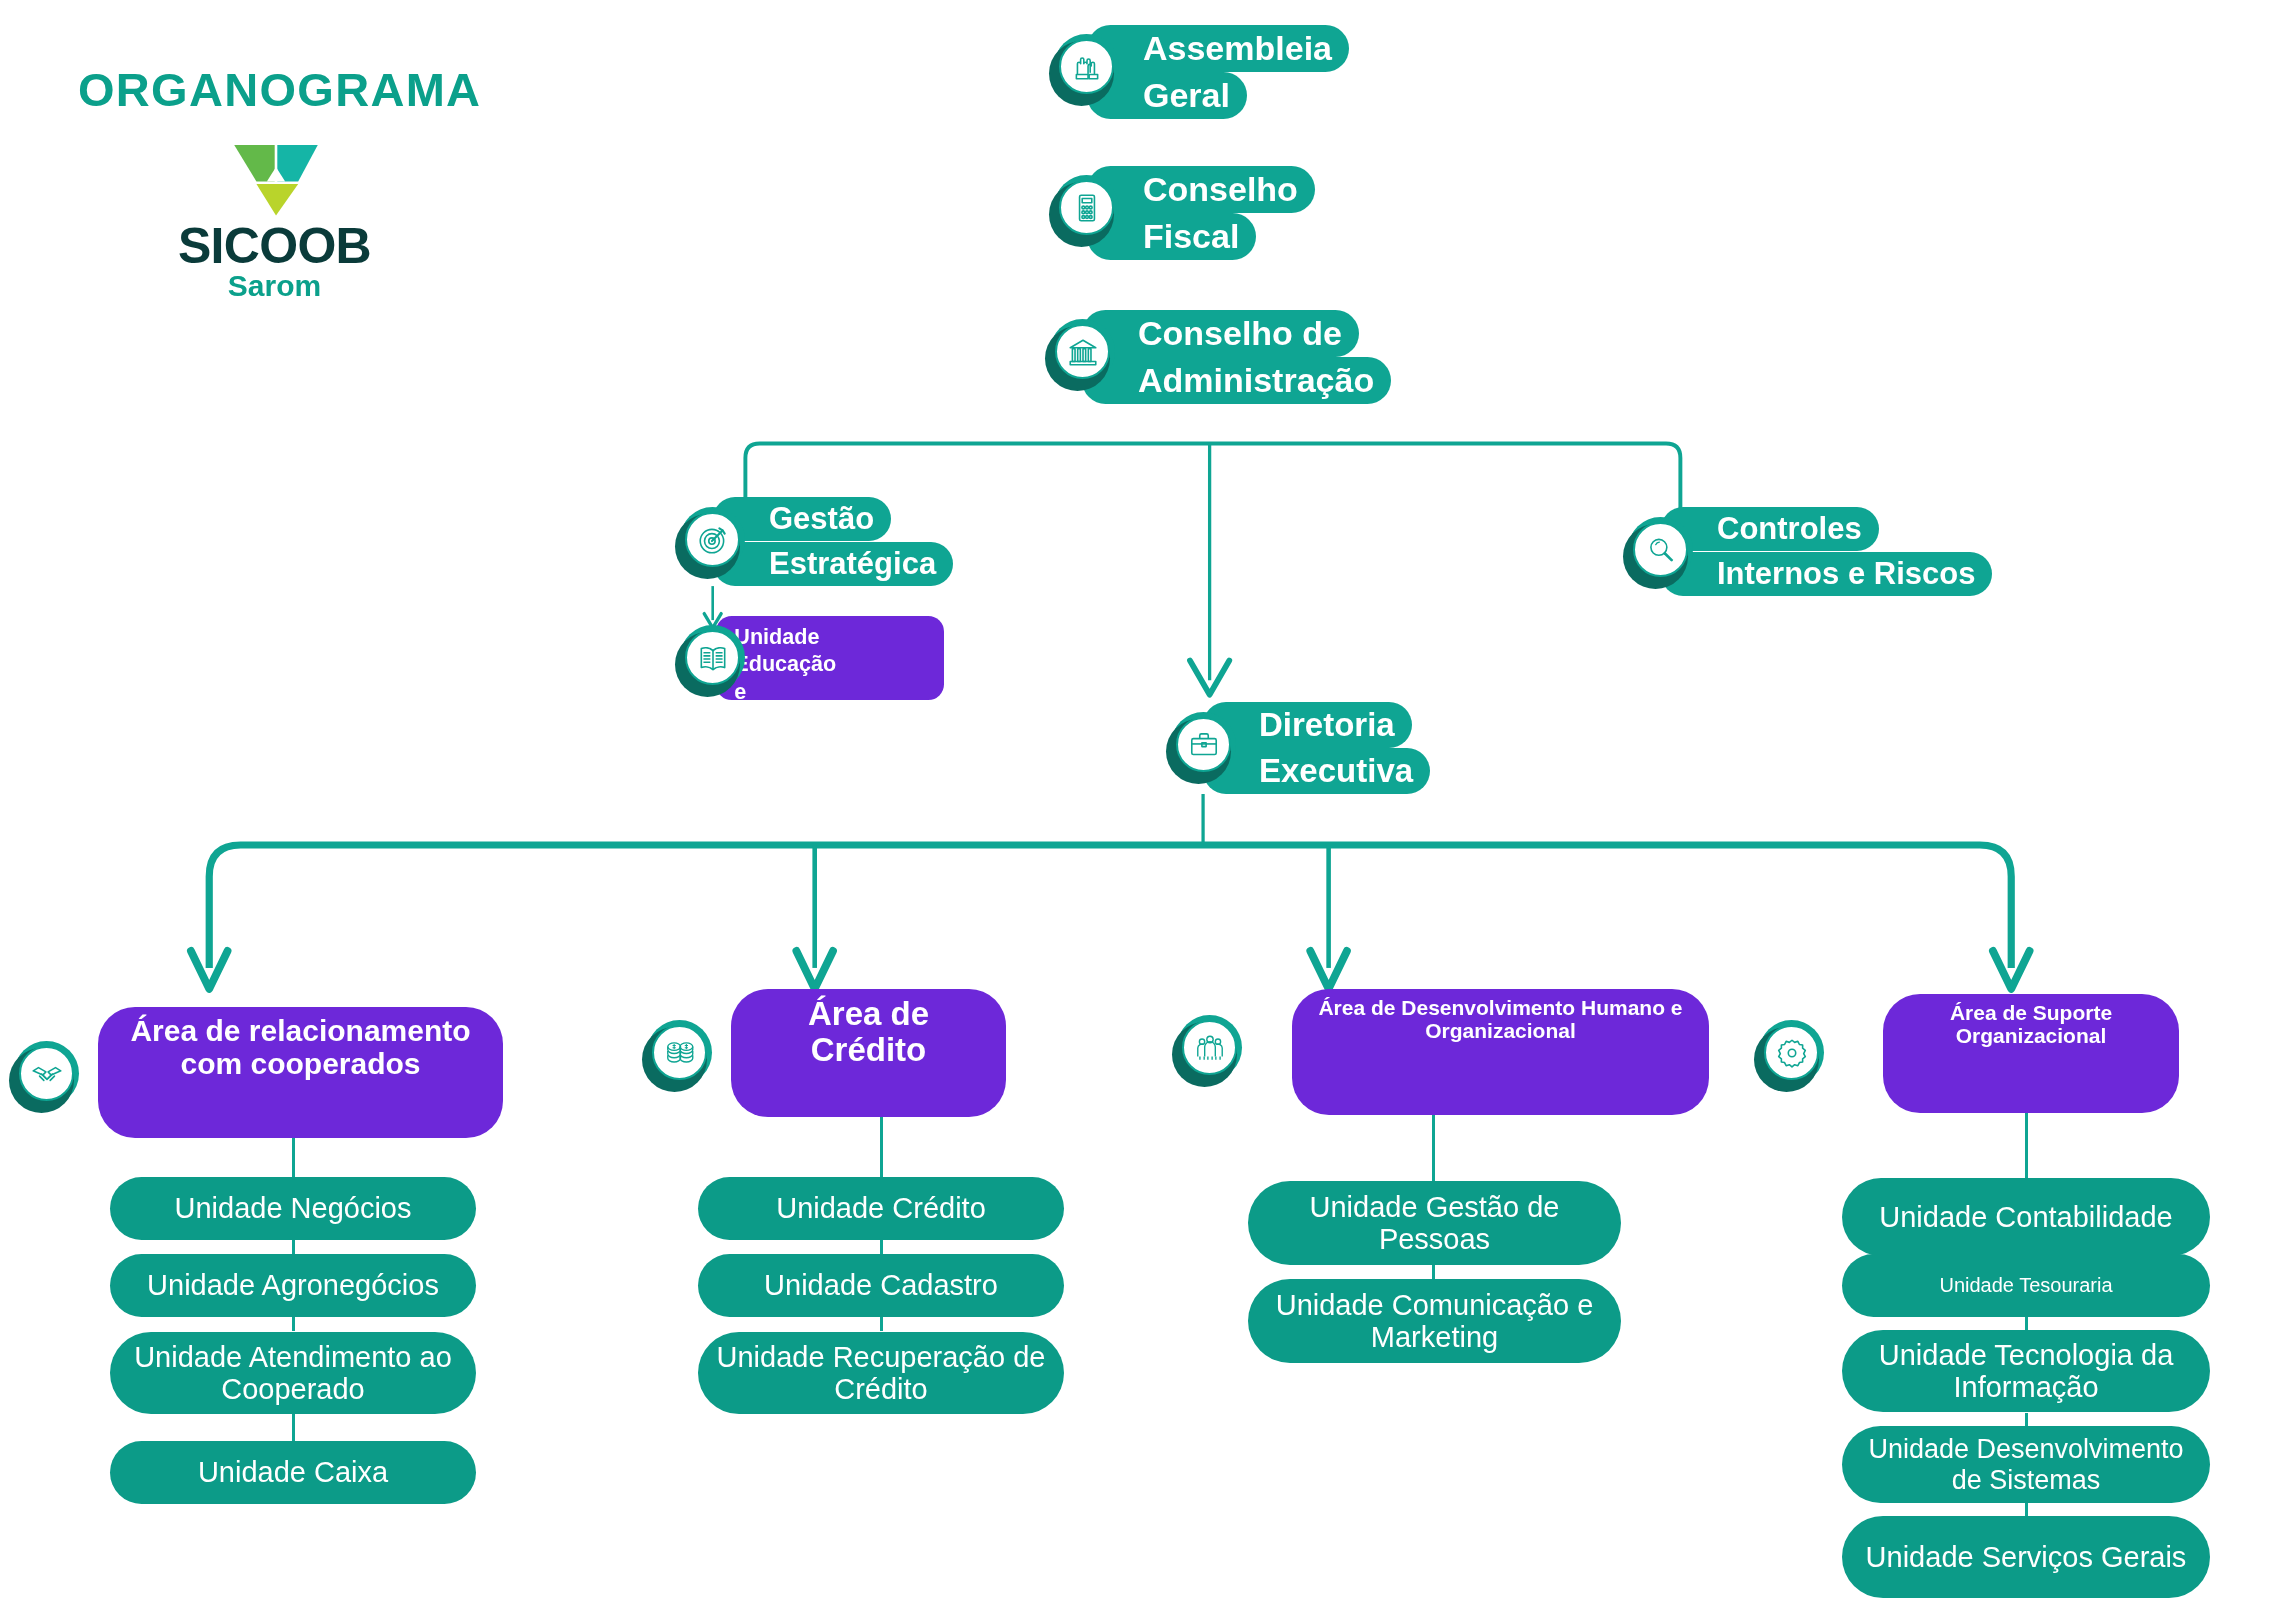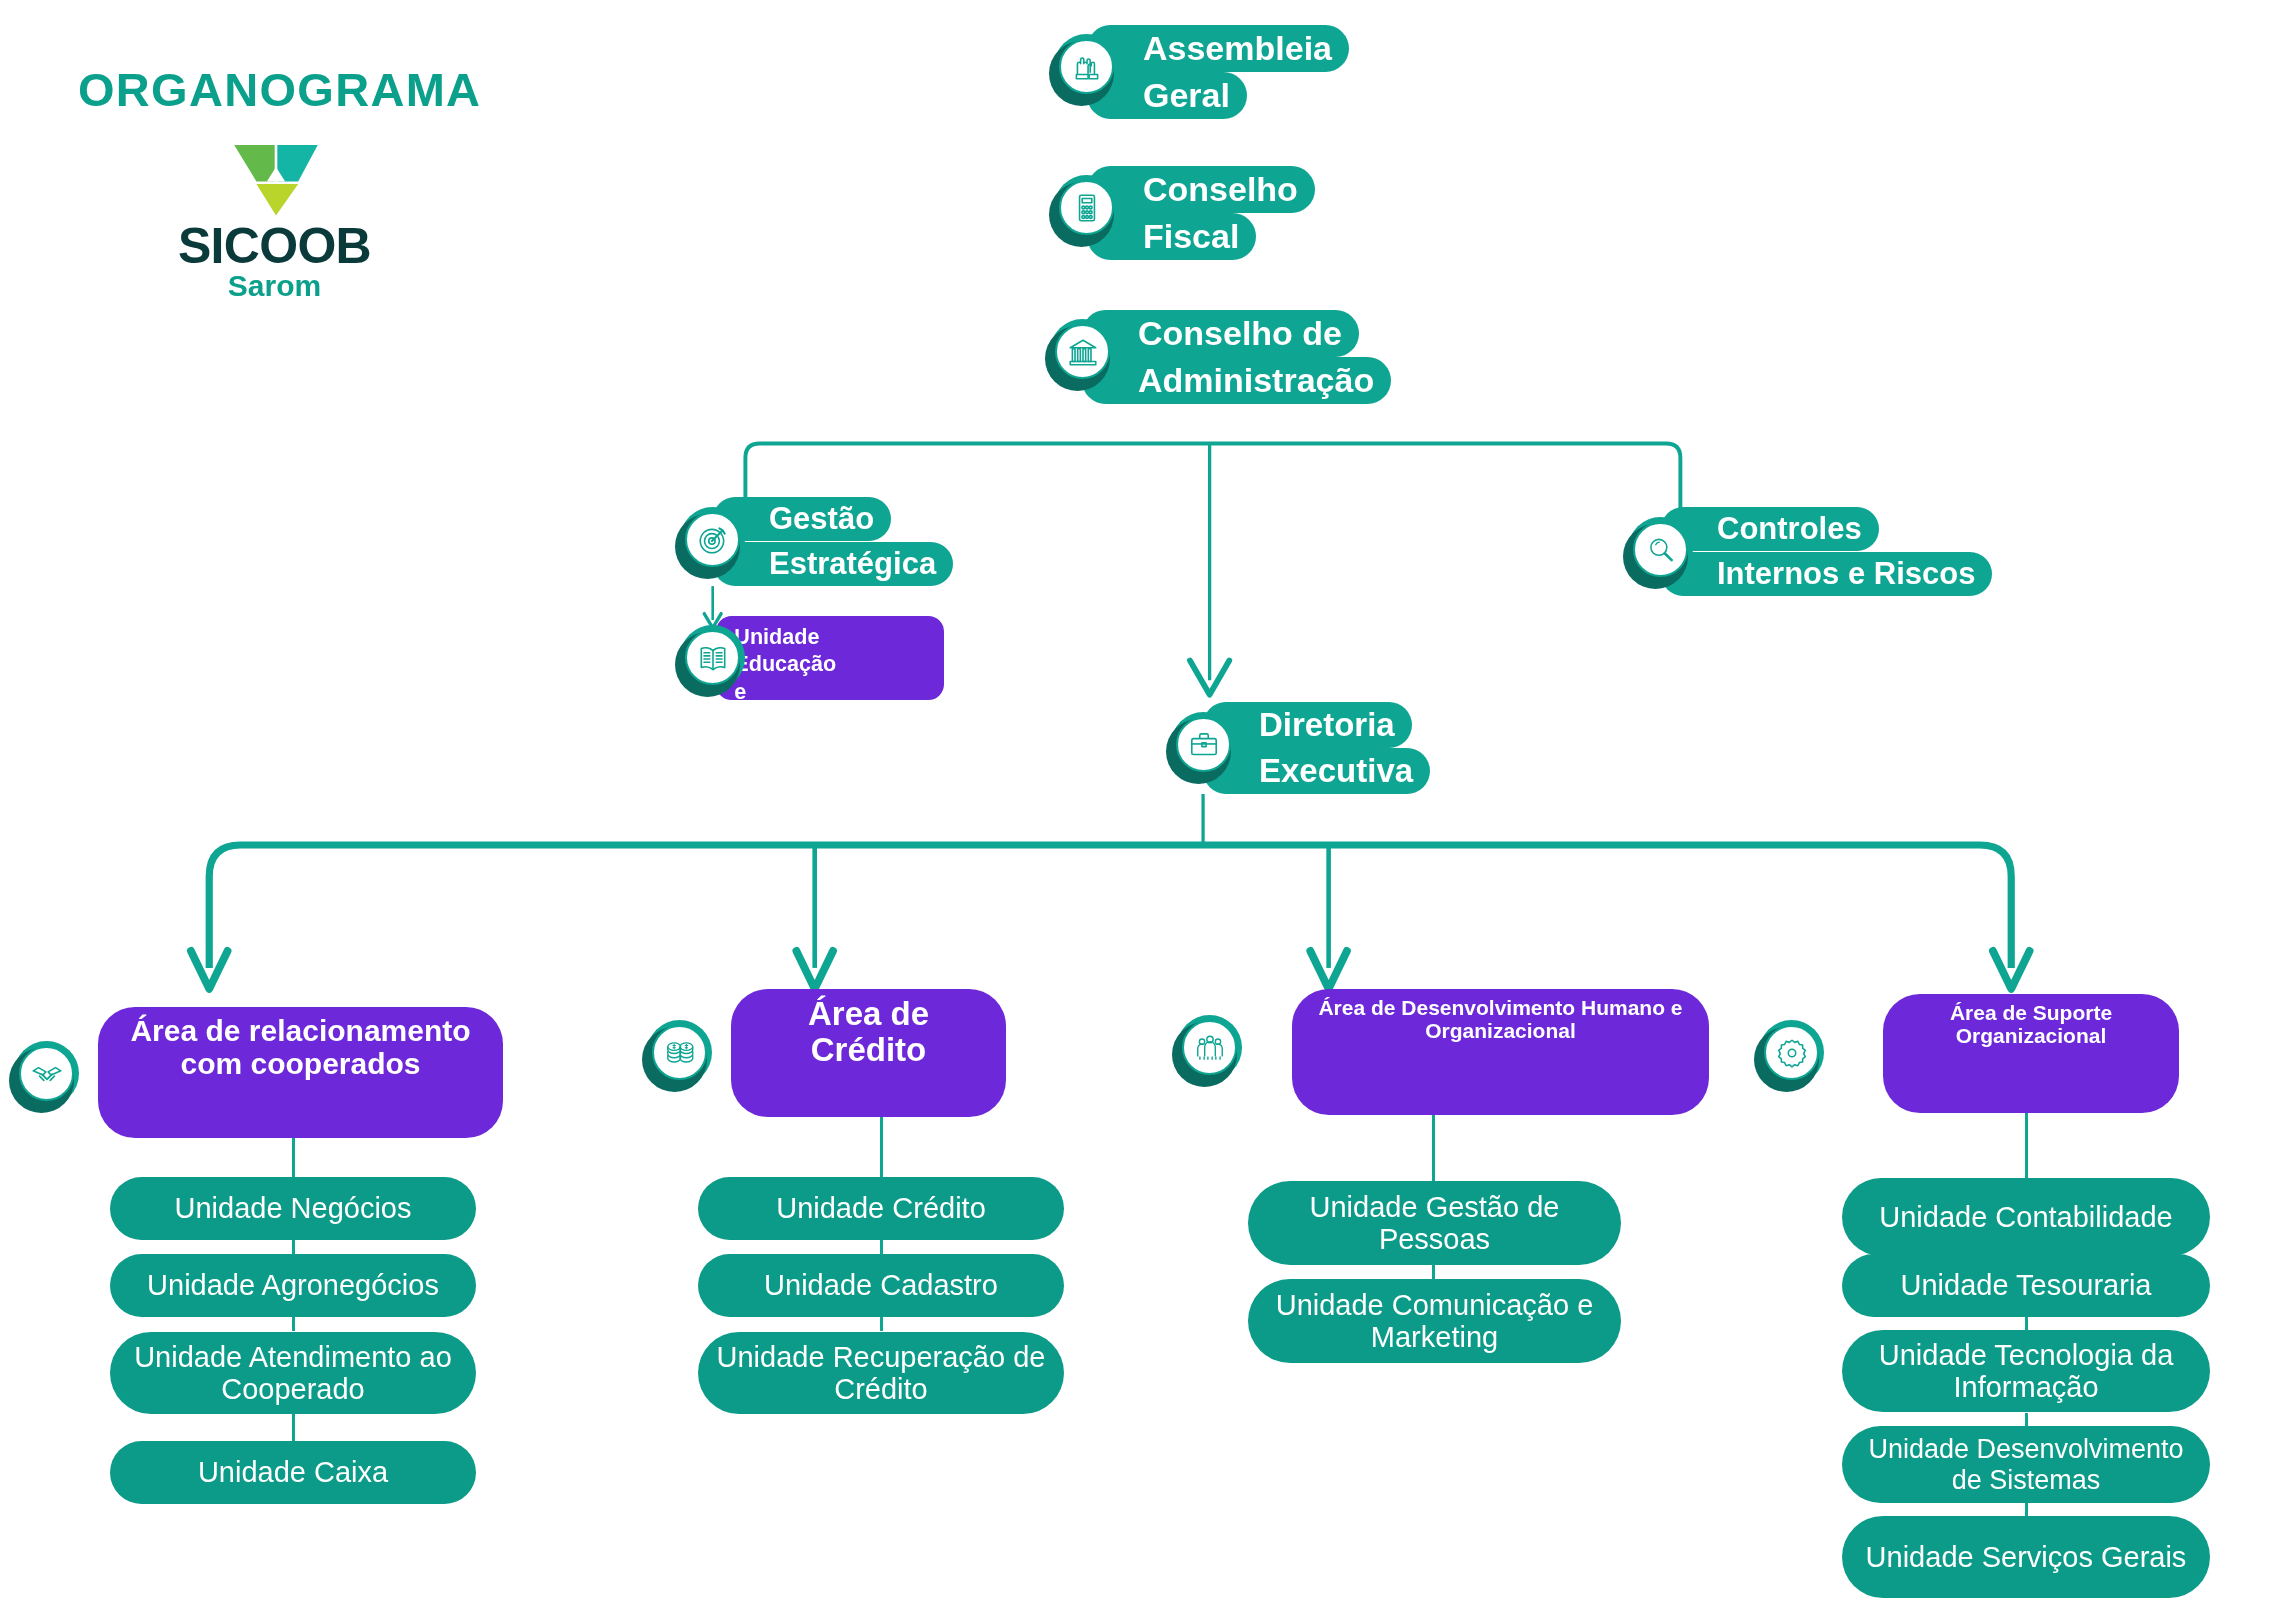--- a/index.html
+++ b/index.html
@@ -323,21 +323,21 @@
         </svg>
       </span>
     </div>
     <div class="areabox" style="left:1843px;top:994px;width:296px;height:119px;font-size:21px;margin-left:40px;">Área de Suporte Organizacional</div>
   </div>
   <div class="vline" style="left:2025px;top:1113px;width:3.3px;height:65px;"></div>
 
   <div class="unit" style="left:1842px;top:1178px;width:368px;height:78px;font-size:29px;">Unidade Contabilidade</div>
   <div class="vline" style="left:2025px;top:1241px;width:3.3px;height:13px;"></div>
 
-  <div class="unit" style="left:1842px;top:1254px;width:368px;height:63px;font-size:29px;">Unidade Tesouraria</div>
+  <div class="unit" style="left:1842px;top:1254px;width:368px;height:63px;font-size:20px;">Unidade Tesouraria</div>
   <div class="vline" style="left:2025px;top:1317px;width:3.3px;height:13px;"></div>
 
   <div class="unit" style="left:1842px;top:1330px;width:368px;height:82px;font-size:29px;">Unidade Tecnologia da Informação</div>
   <div class="vline" style="left:2025px;top:1413px;width:3.3px;height:13px;"></div>
 
   <div class="unit" style="left:1842px;top:1426px;width:368px;height:77px;font-size:27px;">Unidade Desenvolvimento de Sistemas</div>
   <div class="vline" style="left:2025px;top:1503px;width:3.3px;height:13px;"></div>
 
   <div class="unit" style="left:1842px;top:1516px;width:368px;height:82px;font-size:29px;">Unidade Serviços Gerais</div>
 

